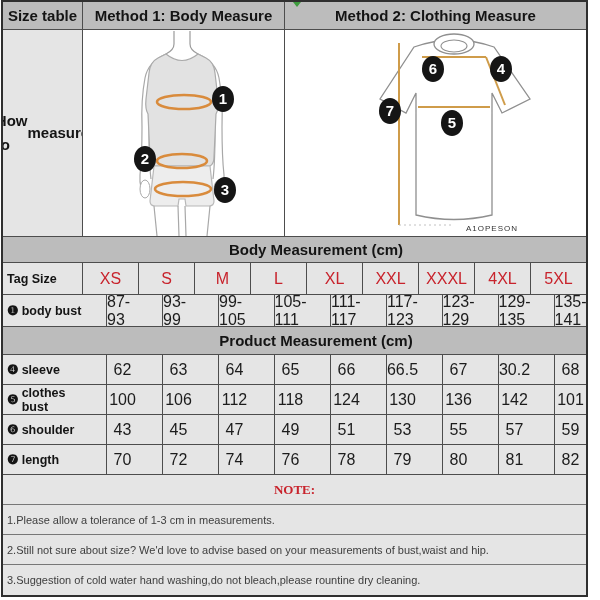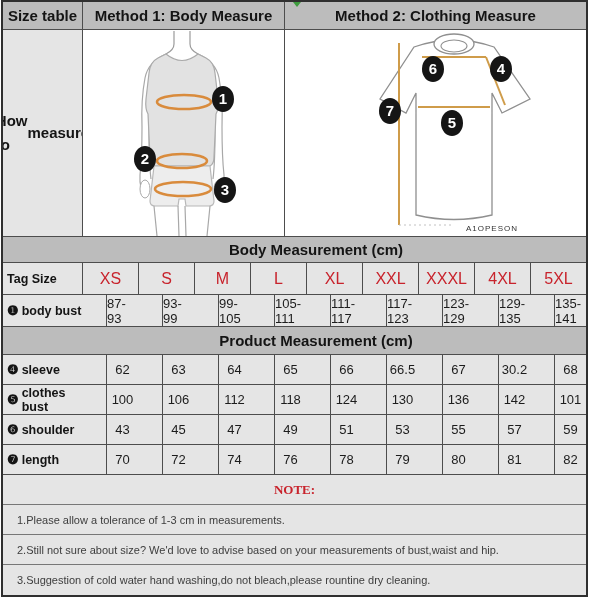--- a/index.html
+++ b/index.html
@@ -7,26 +7,26 @@
   .sheet{position:absolute;left:1px;top:0;width:583px;border:2px solid #2f2f2f;background:#e5e5e5;}
   .row{display:grid;grid-template-columns:79px 202px 1fr;box-sizing:border-box;border-bottom:1px solid #4d4d4d;}
   .grid-row{display:grid;grid-template-columns:79px repeat(9,1fr);box-sizing:border-box;border-bottom:1px solid #4d4d4d;}
   .band{box-sizing:border-box;border-bottom:1px solid #4d4d4d;display:flex;align-items:center;justify-content:center;padding-left:43px;}
   .cell{display:flex;align-items:center;justify-content:center;box-sizing:border-box;overflow:hidden;position:relative;}
   .bl{border-left:1px solid #4d4d4d;}
   .gray{background:#bcbcbc;}
   .hdr-txt{font-size:15px;font-weight:bold;color:#141414;}
   .red{color:#c8232c;}
   .lab{justify-content:flex-start;padding-left:4px;font-weight:bold;font-size:12.5px;color:#141414;}
-  .val{font-size:13px;color:#1c1c1c;margin-left:24px;}
+  .val{font-size:16px;color:#1c1c1c;margin-left:24px;}
   .sz{font-size:16px;font-weight:normal;}
   .cnum{font-size:13px;margin-right:3px;}
   .howto{flex-direction:row;font-size:15px;font-weight:bold;color:#141414;line-height:1.6;}
   .note-row{box-sizing:border-box;border-bottom:1px solid #777;display:flex;align-items:center;
-    padding-left:14px;font-size:11px;color:#3d3d3d;}
+    padding-left:4px;font-size:11px;color:#3d3d3d;}
   .note-band{box-sizing:border-box;border-bottom:1px solid #777;display:flex;align-items:center;justify-content:center;
     font-size:13px;font-weight:bold;font-family:Liberation Serif, serif;}
   .diagram{background:#fff;}
   .green-mark{position:absolute;left:290px;top:0;width:0;height:0;
     border-left:4px solid transparent;border-right:4px solid transparent;border-top:5px solid #3e9c3e;}
 </style>
 </head>
 <body>
 
 <div class="sheet">

